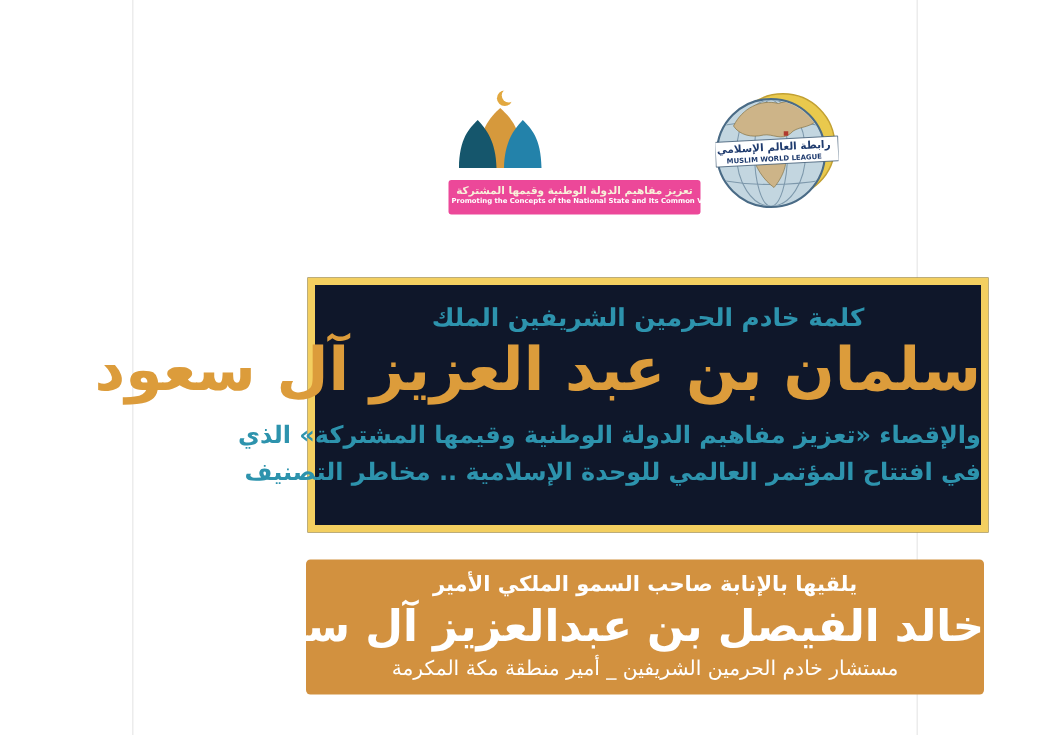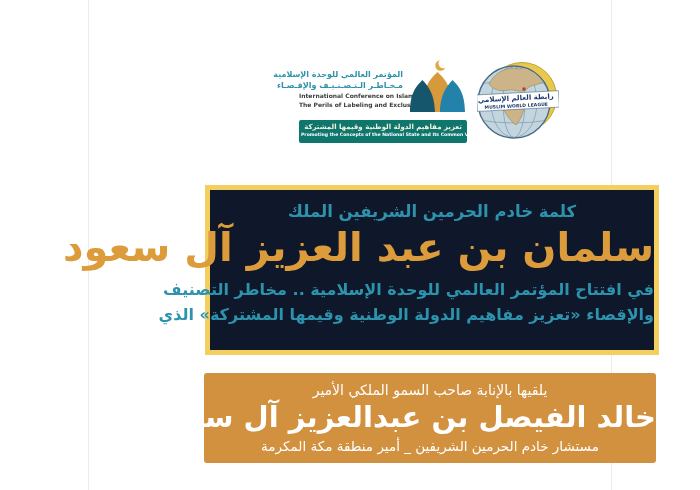--- a/index.html
+++ b/index.html
@@ -13,21 +13,21 @@
   }
   
   .conf-logo { position:absolute; left:210px; top:55px; width:168px; }
   .conf-top { display:flex; align-items:flex-start; }
   .conf-text { width:104px; margin-top:15px; text-align:right; }
   .conf-ar { direction:rtl; color:#2d93ad; font-size:8px; font-weight:bold;
              line-height:10.5px; white-space:nowrap; }
   .conf-en { direction:ltr; color:#3c3c3c; font-size:6px; font-weight:bold;
              line-height:7.5px; white-space:nowrap; margin-top:1px; }
   .conf-icon { width:57px; height:54px; margin-left:6px; margin-top:4px; }
-  .conf-banner { margin-top:7px; background:#0f766e; border-radius:2px;
+  .conf-banner { margin-top:7px; background:#ec4899; border-radius:2px;
                  text-align:center; padding:3px 2px 4px 2px; }
   .banner-ar { direction:rtl; color:#f8f1da; font-size:7px; font-weight:bold;
                line-height:9px; white-space:nowrap; }
   .banner-en { color:#ffffff; font-size:4.6px; font-weight:bold; line-height:6.5px;
                white-space:nowrap; }
   .mwl-logo { position:absolute; left:388px; top:56px; width:82px; height:92px; }
 
   
   .speech-box {
     position:absolute; left:116px; top:185px; width:444px; height:160px;
@@ -39,40 +39,34 @@
                   font-size:40px; font-weight:bold; white-space:nowrap; }
   .speech-body  { margin-top:7px; direction:rtl; color:#2d93ad;
                   font-size:16px; font-weight:bold; line-height:25px; }
   .speech-body div { white-space:nowrap; }
 
   
   .deputy-box {
     position:absolute; left:115px; top:373px; width:452px; height:90px;
     background:#d2913f; border-radius:3px; text-align:center; color:#ffffff;
   }
-  .deputy-intro { margin-top:9px; direction:rtl; font-size:14px; font-weight:normal;
+  .deputy-intro { margin-top:9px; direction:rtl; font-size:14px; font-weight:bold;
                   white-space:nowrap; }
   .deputy-name  { margin-top:2px; direction:rtl; font-size:29px; font-weight:bold;
                   white-space:nowrap; }
   .deputy-title { margin-top:4px; direction:rtl; font-size:13.5px; font-weight:normal;
                   white-space:nowrap; }
 </style>
 </head>
 <body>
 
 <div class="page">
 
   <div class="conf-logo">
     <div class="conf-top">
-      <div class="conf-text">
-        <div class="conf-ar">المؤتمر العالمي للوحدة الإسلامية</div>
-        <div class="conf-ar">مـخـاطـر الـتـصـنـيـف والإقـصـاء</div>
-        <div class="conf-en">International Conference on Islamic Unity</div>
-        <div class="conf-en">The Perils of Labeling and Exclusion</div>
-      </div>
       <div class="conf-icon">
         <svg width="57" height="54" viewBox="0 0 57 54" xmlns="http://www.w3.org/2000/svg">
           <circle cx="31.5" cy="6.5" r="5.2" fill="#e2a83f"></circle>
           <circle cx="34.2" cy="4.6" r="4.7" fill="#ffffff"></circle>
           <path d="M28.5,13 C22,19 13.5,27 13,53 L44,53 C43.5,27 35,19 28.5,13 Z" fill="#d6993c"></path>
           <path d="M13.5,21 C8,26.5 1.2,33 1,53 L26,53 C25.7,35 19,27 13.5,21 Z" fill="#15566c"></path>
           <path d="M43.5,21 C49,26.5 55.8,33 56,53 L31,53 C31.3,35 38,27 43.5,21 Z" fill="#2382aa"></path>
         </svg>
       </div>
     </div>
@@ -104,22 +98,22 @@
         <text x="39" y="44.5" text-anchor="middle" font-size="7" font-weight="bold" fill="#1f3b6e" direction="rtl">رابطة العالم الإسلامي</text>
         <text x="39" y="51.5" text-anchor="middle" font-size="4.6" font-weight="bold" fill="#1f3b6e">MUSLIM WORLD LEAGUE</text>
       </g>
     </svg>
   </div>
 
   <section class="speech-box">
     <div class="speech-intro">كلمة خادم الحرمين الشريفين الملك</div>
     <div class="speech-name">سلمان بن عبد العزيز آل سعود</div>
     <div class="speech-body">
+      <div>والإقصاء «تعزيز مفاهيم الدولة الوطنية وقيمها المشتركة» الذي</div>
       <div>في افتتاح المؤتمر العالمي للوحدة الإسلامية .. مخاطر التصنيف</div>
-      <div>والإقصاء «تعزيز مفاهيم الدولة الوطنية وقيمها المشتركة» الذي</div>
     </div>
   </section>
 
   <section class="deputy-box">
     <div class="deputy-intro">يلقيها بالإنابة صاحب السمو الملكي الأمير</div>
     <div class="deputy-name">خالد الفيصل بن عبدالعزيز آل سعـود</div>
     <div class="deputy-title">مستشار خادم الحرمين الشريفين _ أمير منطقة مكة المكرمة</div>
   </section>
 
 </div>

